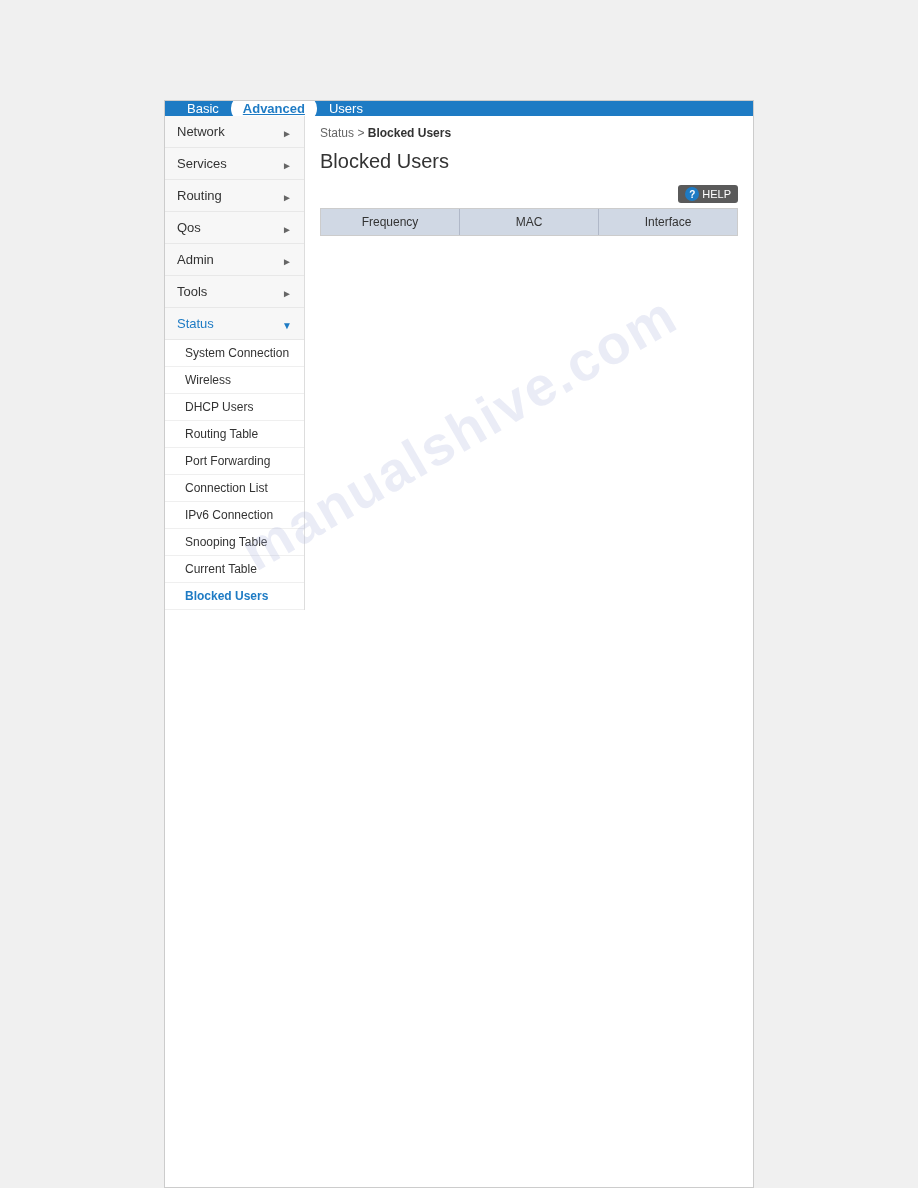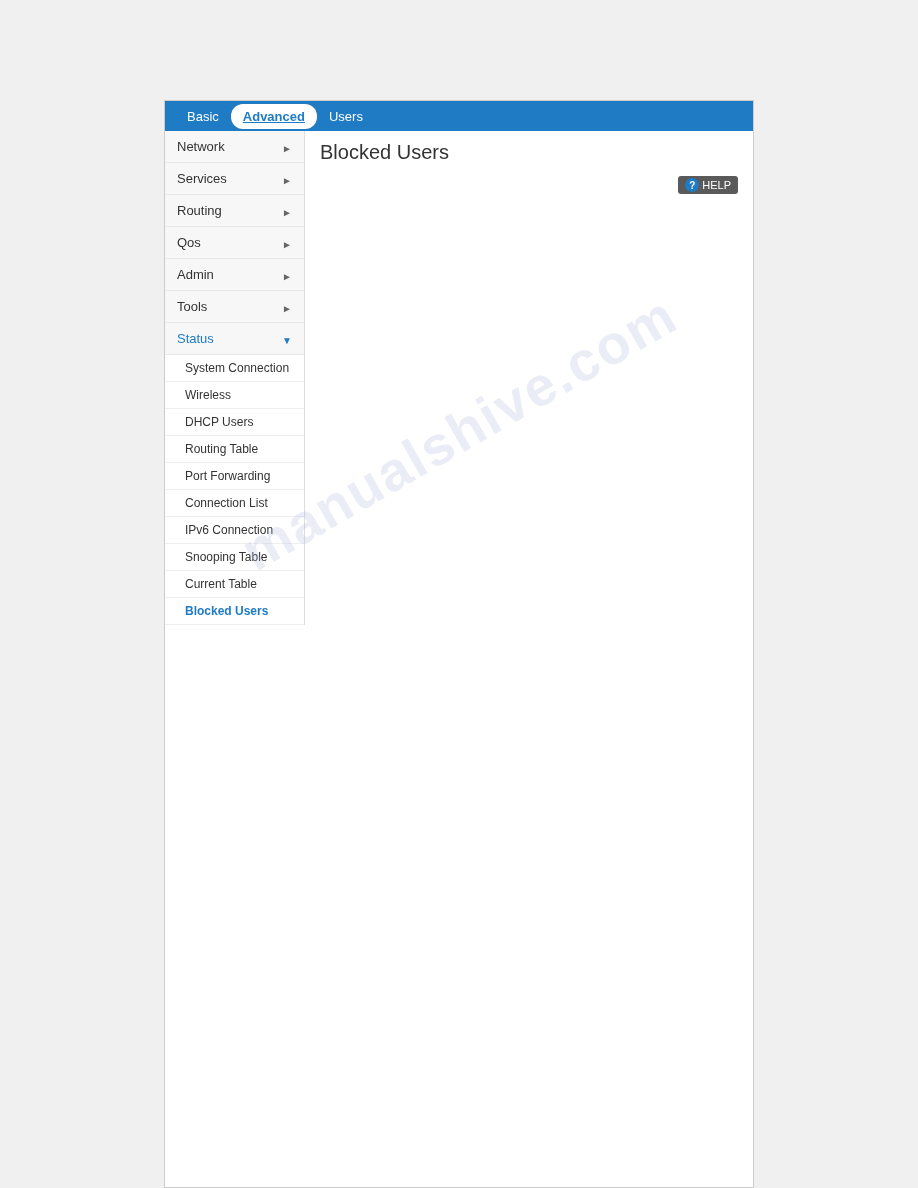--- a/index.html
+++ b/index.html
@@ -22,21 +22,21 @@
       width: 590px;
       background: #fff;
       border: 1px solid #ccc;
     }
     
     .top-nav {
       background: #1e7bc4;
       display: flex;
       align-items: center;
       padding: 0 10px;
-      height: 30px;
+      height: 15px;
     }
     .top-nav-item {
       color: #fff;
       font-size: 13px;
       padding: 5px 12px;
       cursor: pointer;
       text-decoration: none;
     }
     .top-nav-item.active {
       background: #fff;
@@ -232,28 +232,38 @@
           <div class="submenu-item">Connection List</div>
           <div class="submenu-item">IPv6 Connection</div>
           <div class="submenu-item">Snooping Table</div>
           <div class="submenu-item">Current Table</div>
           <div class="submenu-item active">Blocked Users</div>
         </div>
       </div>
 
       <div class="content-area">
 
+        <div class="breadcrumb">
+          <span>Status</span>
+          <span> &gt; </span>
+          <span class="current">Blocked Users</span>
+        </div>
 
         <h1 class="page-title">Blocked Users</h1>
 
         <div class="help-bar">
           <div class="help-btn">
             <span class="help-icon">?</span>
             <span>HELP</span>
           </div>
         </div>
 
+        <div class="table-header">
+          <div class="table-col">Frequency</div>
+          <div class="table-col">MAC</div>
+          <div class="table-col">Interface</div>
+        </div>
       </div>
     </div>
 
     <div class="watermark">manualshive.com</div>
   </div>
 </div>
 
 </body></html>

